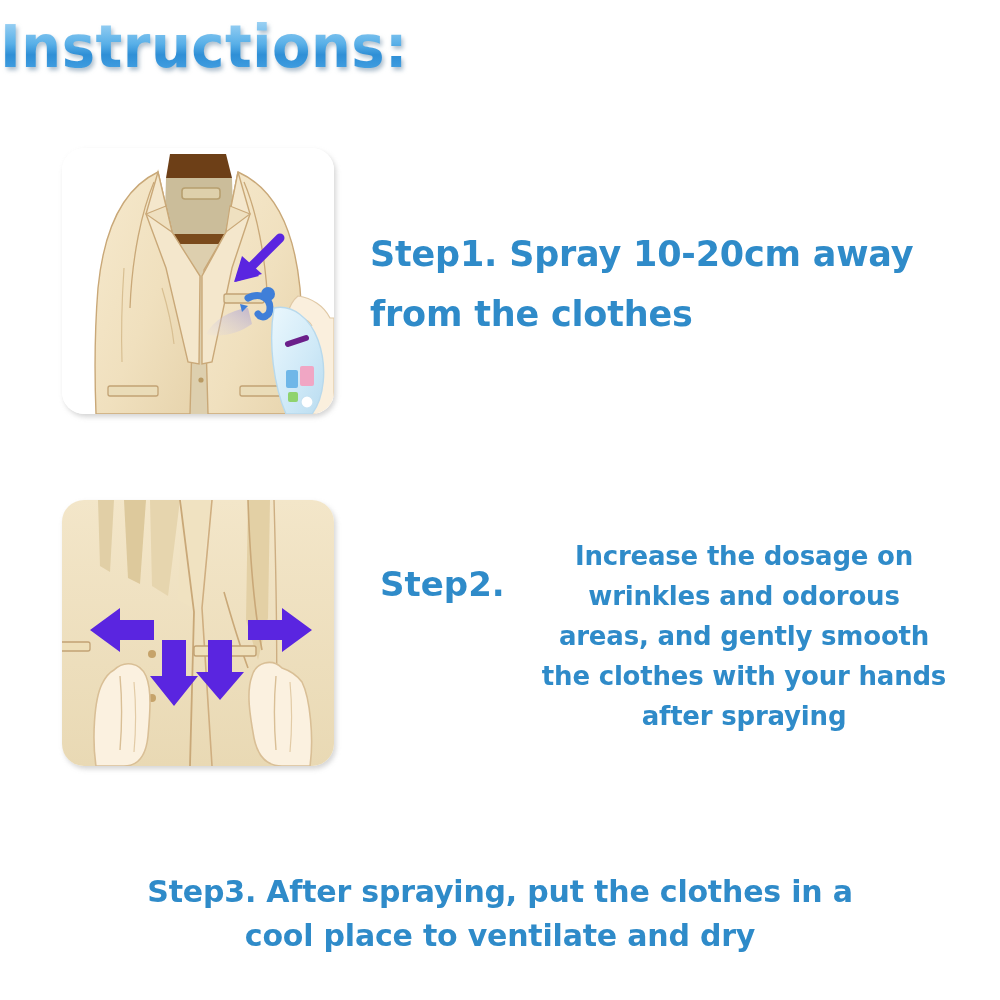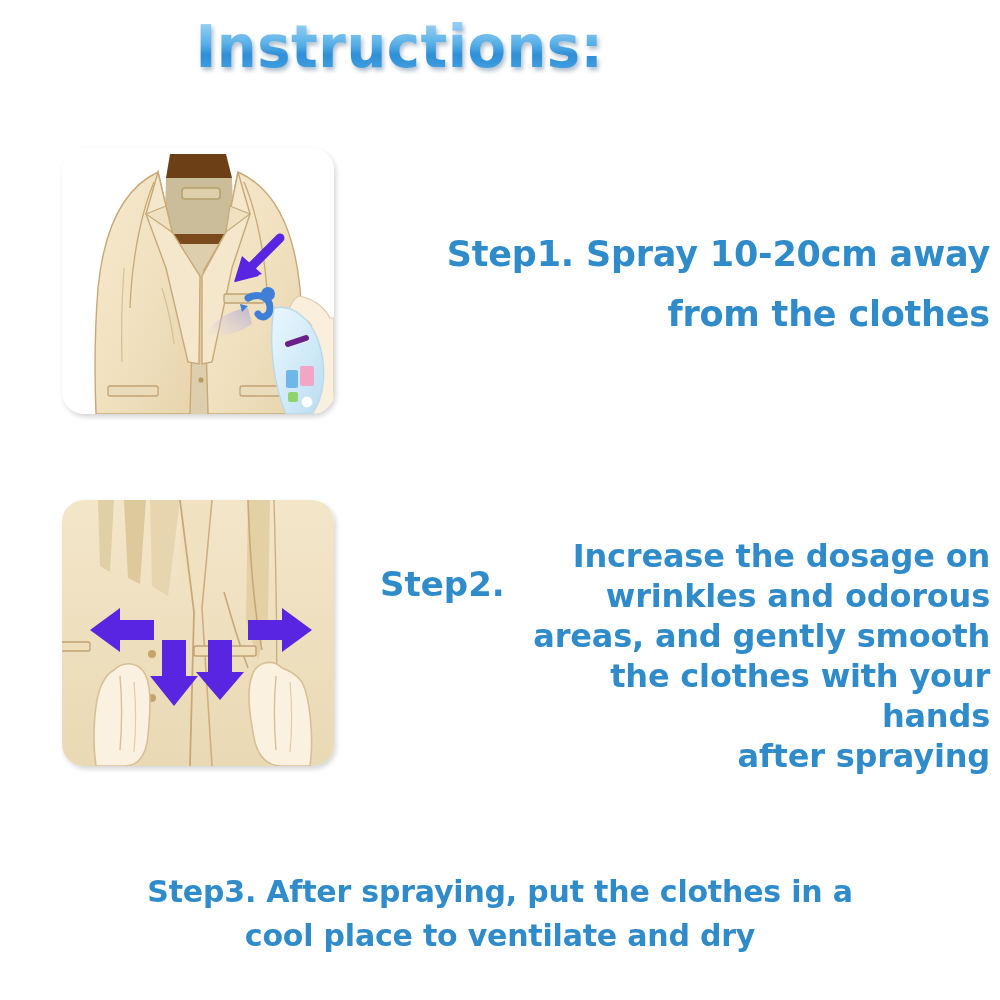--- a/index.html
+++ b/index.html
@@ -15,21 +15,20 @@
     font-family: "Liberation Sans", sans-serif;
     -webkit-font-smoothing: antialiased;
   }
 
   
   #title-wrap {
     position: absolute;
     top: 14px;
     left: 0;
     width: 799px;
-    text-align: center;
   }
   #page-title {
     display: inline-block;
     font-family: "DejaVu Sans", sans-serif;
     font-size: 56px;
     font-weight: 700;
     letter-spacing: 0.5px;
     background-image: linear-gradient(180deg,
         #bfe1f7 0%,
         #93cdf2 18%,
@@ -69,29 +68,29 @@
     font-weight: 700;
     letter-spacing: -0.2px;
     white-space: pre-line;
   }
   #step1-text {
     left: 370px;
     top: 224px;
     width: 620px;
     font-size: 35px;
     line-height: 60px;
-    text-align: right;
+    text-align: left;
   }
   #step2-text {
     left: 380px;
     top: 536px;
     width: 610px;
-    font-size: 32px;
+    font-size: 26px;
     line-height: 40px;
-    text-align: right;
+    text-align: center;
     text-indent: 0;
     padding-left: 118px;
     box-sizing: border-box;
   }
   #step2-prefix {
     position: absolute;
     left: 380px;
     top: 536px;
     font-family: "DejaVu Sans", sans-serif;
     font-size: 34px;

